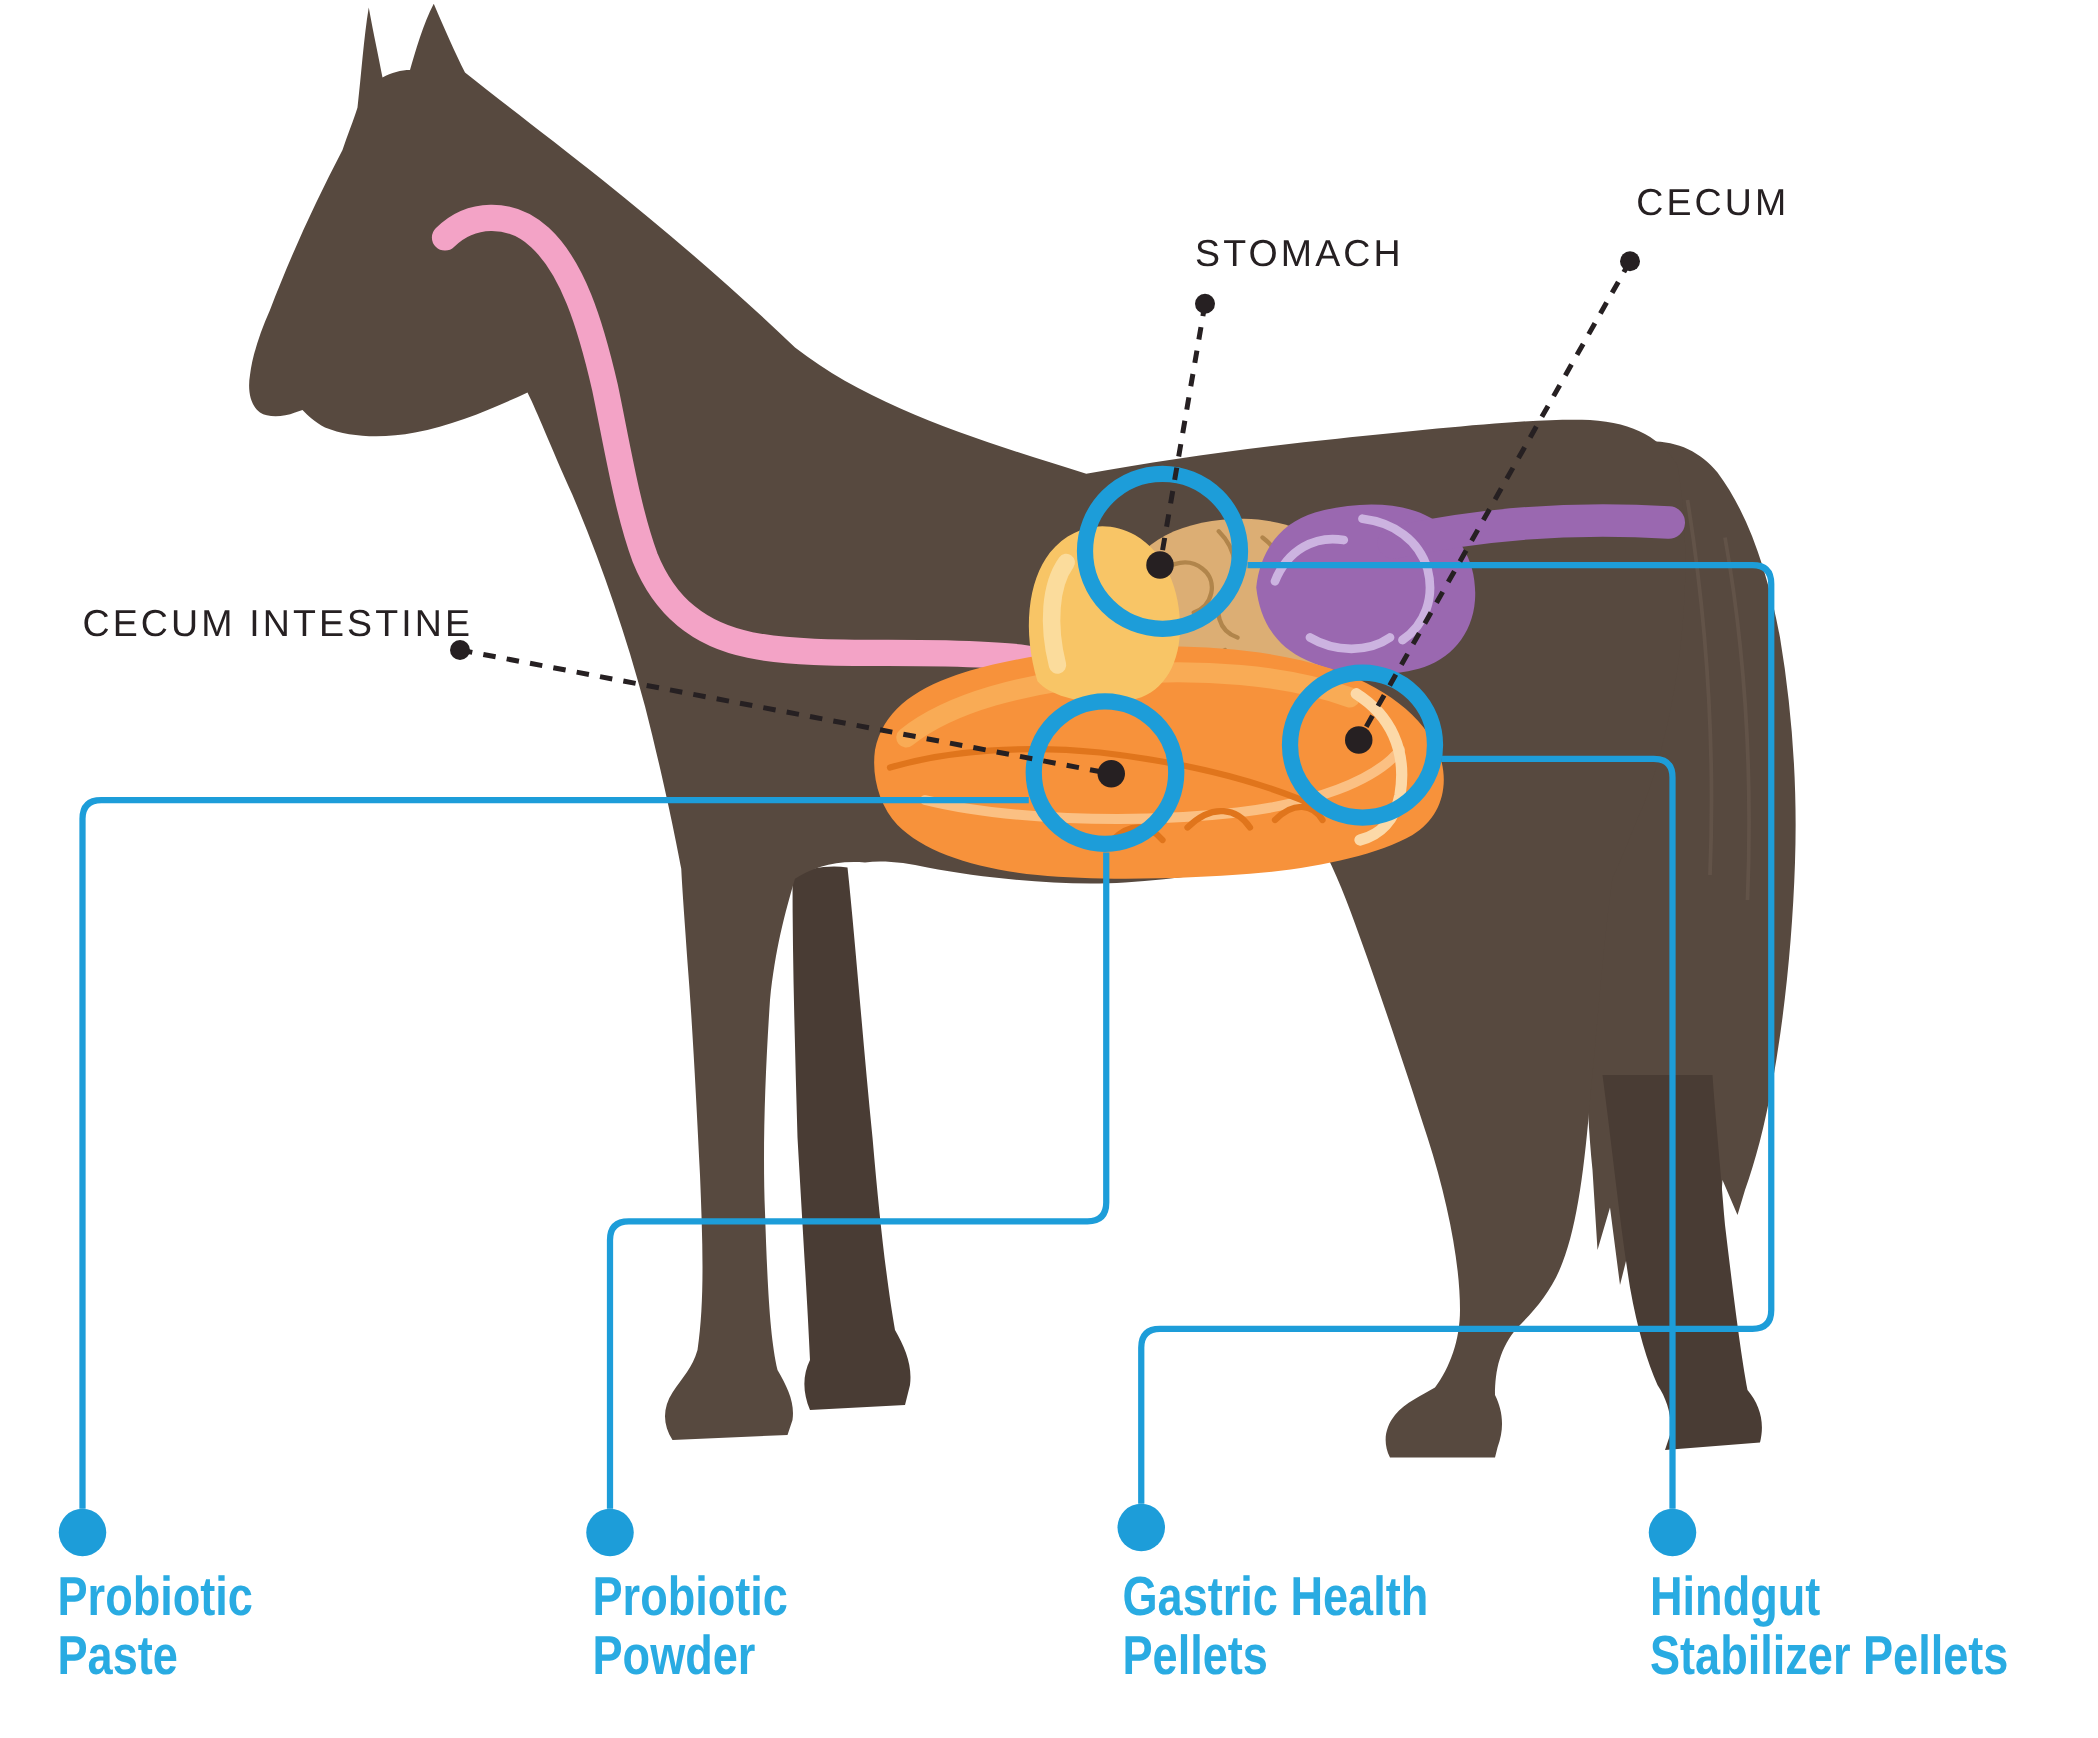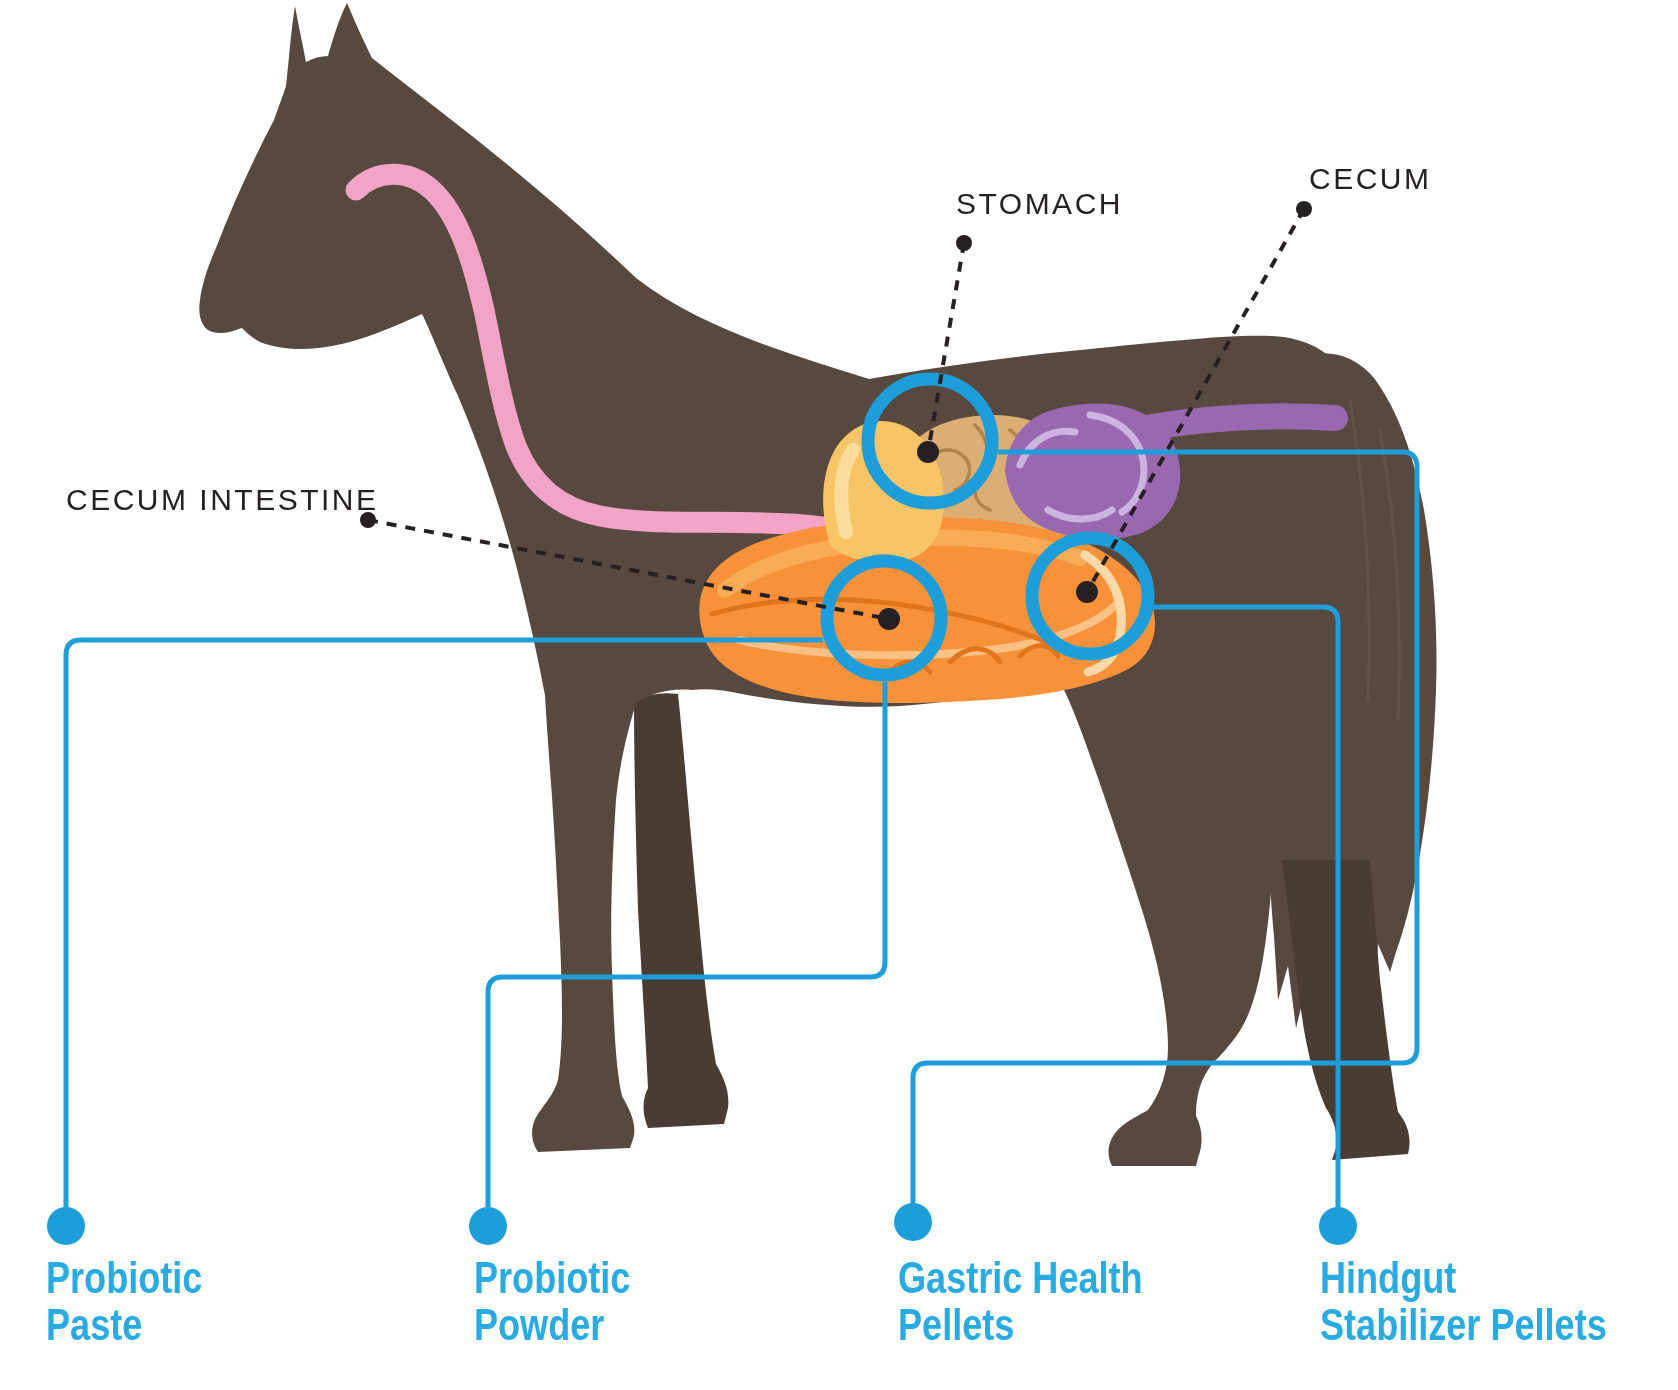--- a/index.html
+++ b/index.html
@@ -168,21 +168,21 @@
       <circle cx="964" cy="243" r="8"></circle>
       <circle cx="928" cy="452" r="11"></circle>
       <circle cx="1304" cy="209" r="8"></circle>
       <circle cx="1087" cy="592" r="11"></circle>
       <circle cx="368" cy="520" r="8"></circle>
       <circle cx="889" cy="619" r="11"></circle>
     </g>
   </svg>
 
   <div class="organ-label" style="left:956px;top:187px">STOMACH</div>
-  <div class="organ-label" style="left:1309px;top:162px">CECUM</div>
+  <div class="organ-label" style="left:1309px;top:146px">CECUM</div>
   <div class="organ-label" style="left:66px;top:483px">CECUM INTESTINE</div>
 
   <div class="product-label" style="left:46px;top:1254px">
     <div>Probiotic</div>
     <div>Paste</div>
   </div>
   <div class="product-label" style="left:474px;top:1254px">
     <div>Probiotic</div>
     <div>Powder</div>
   </div>

